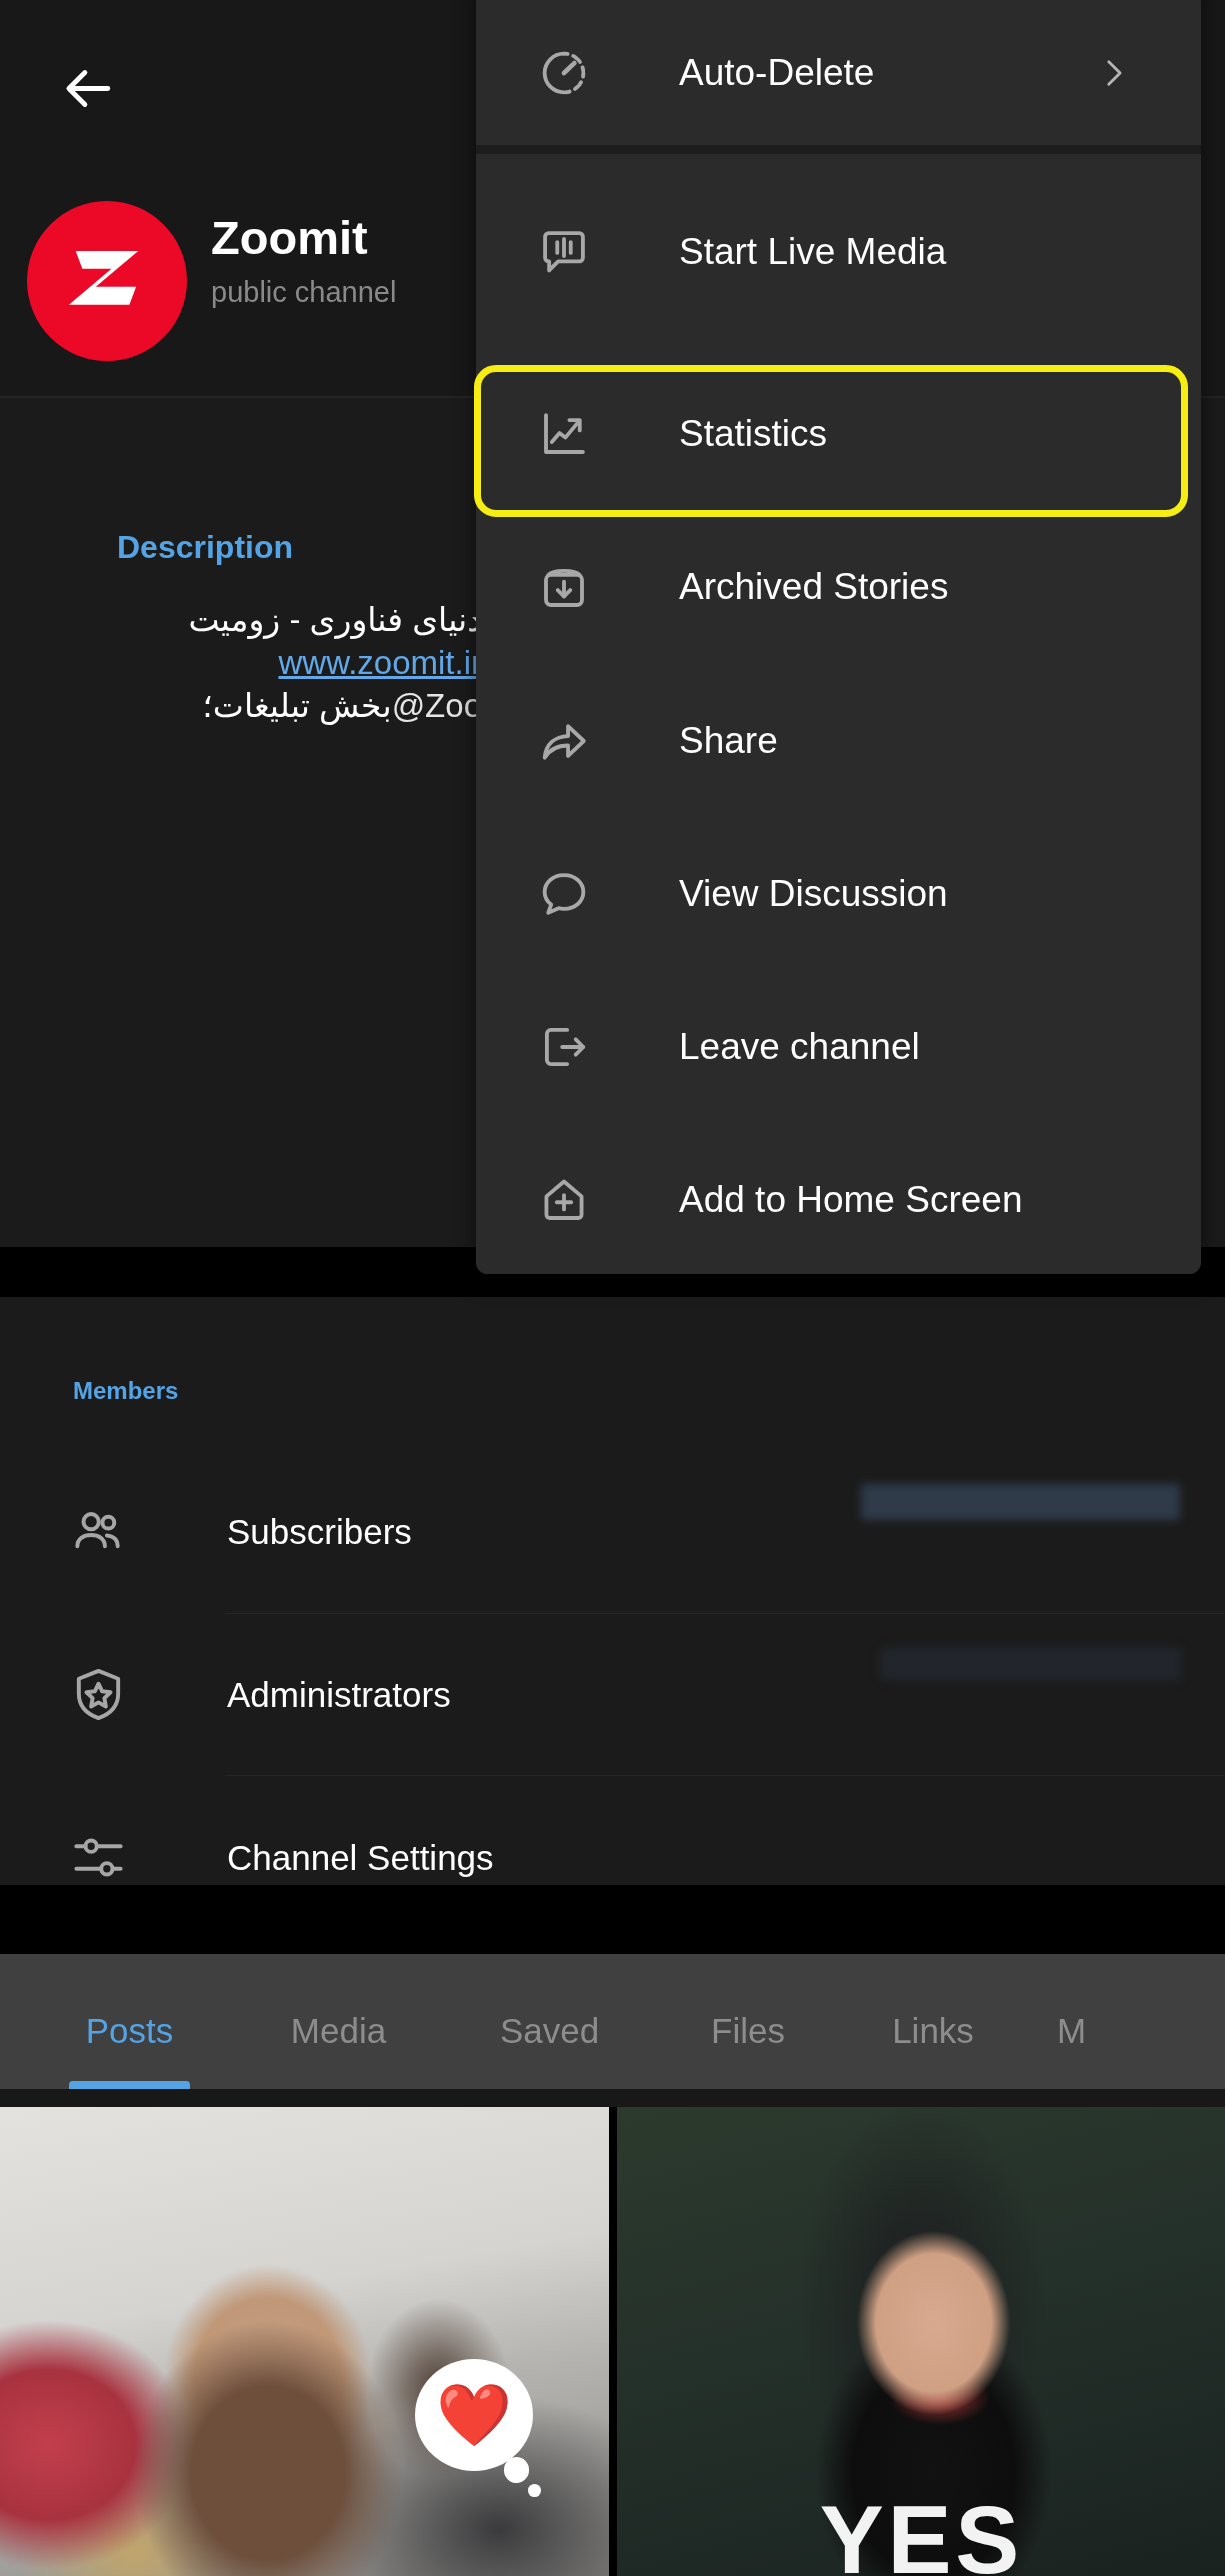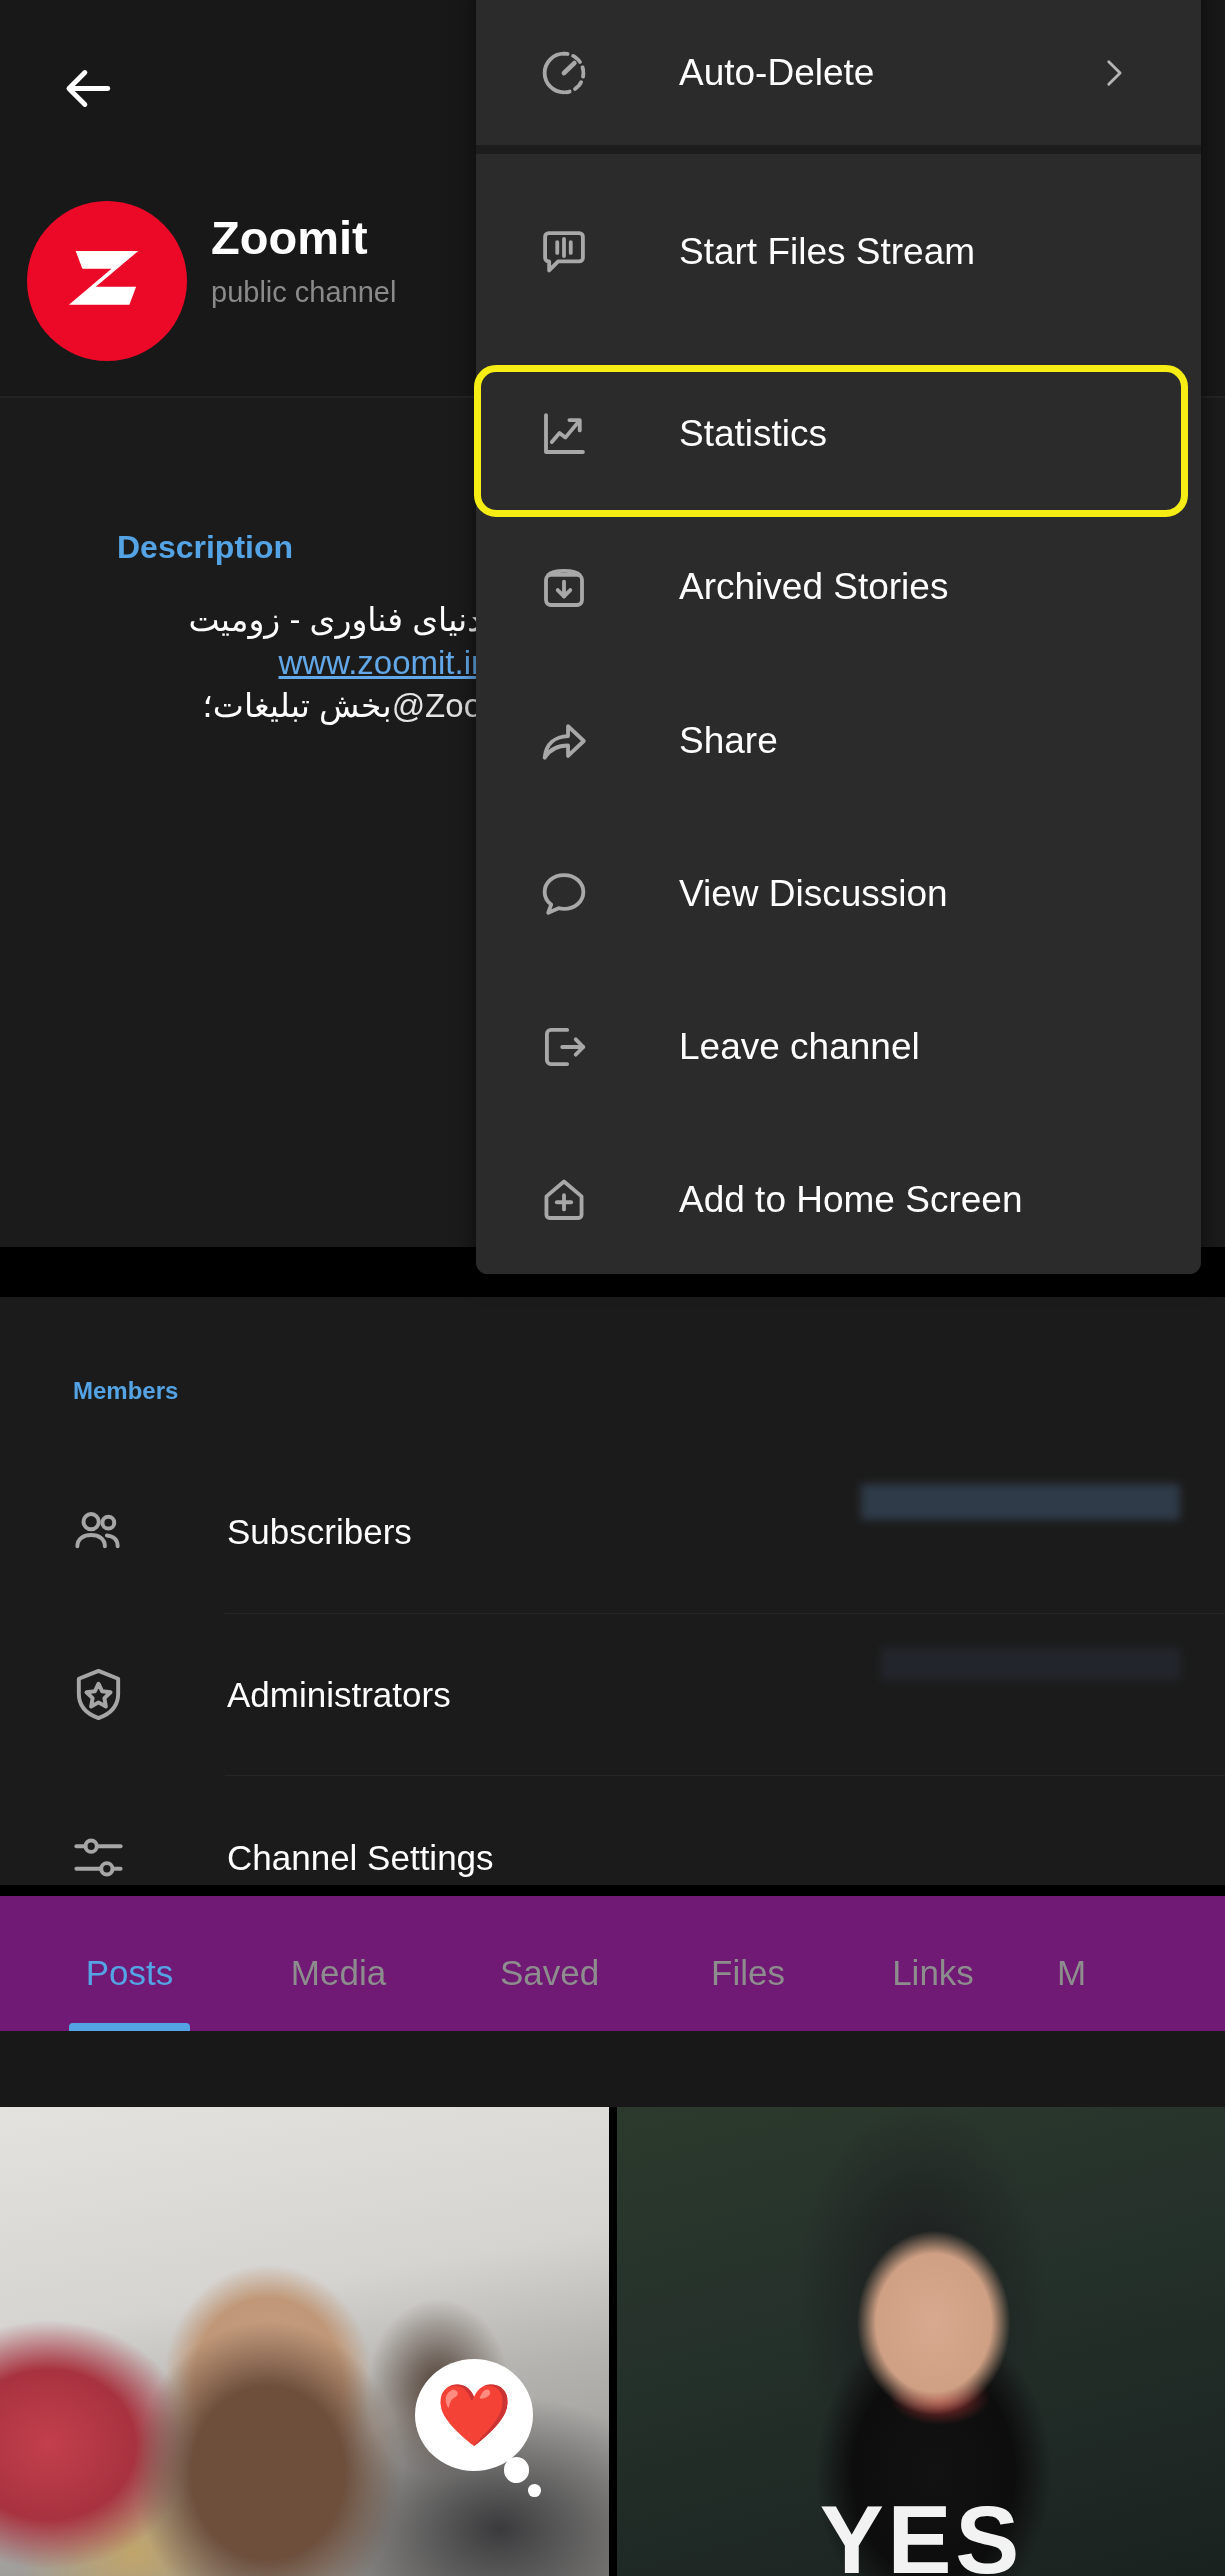--- a/index.html
+++ b/index.html
@@ -122,22 +122,22 @@
     left:861px; top:1484px; width:319px; height:36px;
     background:#2f3b49;
   }
   .redact-admins{
     left:881px; top:1648px; width:300px; height:32px;
     background:#22262c;
   }
 
   
   .tabs{
-    position:absolute; left:0; top:1896px; width:1226px; height:135px;
-    background:#701a75; overflow:hidden;
+    position:absolute; left:0; top:1954px; width:1226px; height:135px;
+    background:#404040; overflow:hidden;
   }
   .tab{
     position:absolute; top:0; height:153px;
     display:flex; align-items:center; justify-content:center;
     font-size:35px; color:#8d8d8d; white-space:nowrap;
   }
   .tab.active{ color:#54a3e4; }
   .tab-underline{
     position:absolute; bottom:0; height:7.7px; background:#54a3e4;
     border-radius:3.8px 3.8px 0 0;
@@ -401,21 +401,21 @@
 
     <div class="mi" style="top:204px;">
       <span class="ico">
         <svg viewBox="0 0 24 24" fill="none" stroke="#a8a8a8" stroke-width="1.7" stroke-linecap="round" stroke-linejoin="round">
           <path d="M5.2 3.6h13.6a1.6 1.6 0 0 1 1.6 1.6v9.4a1.6 1.6 0 0 1-1.6 1.6H9.4l-4 4v-4H5.2a1.6 1.6 0 0 1-1.6-1.6V5.2a1.6 1.6 0 0 1 1.6-1.6z"></path>
           <line x1="9" y1="7.6" x2="9" y2="12.4"></line>
           <line x1="12" y1="6.2" x2="12" y2="13.8"></line>
           <line x1="15" y1="7.6" x2="15" y2="12.4"></line>
         </svg>
       </span>
-      <span class="lbl">Start Files Stream</span>
+      <span class="lbl">Start Live Media</span>
     </div>
 
     <div class="mi" style="top:386px;">
       <span class="ico">
         <svg viewBox="0 0 24 24" fill="none" stroke="#a8a8a8" stroke-width="1.7" stroke-linecap="round" stroke-linejoin="round">
           <polyline points="4,3.6 4,20 20.4,20"></polyline>
           <polyline points="6.6,15.6 10,11.6 12.6,13.6 18.6,6.4"></polyline>
           <polyline points="14.4,5.8 19,5.8 19,10.4"></polyline>
         </svg>
       </span>

